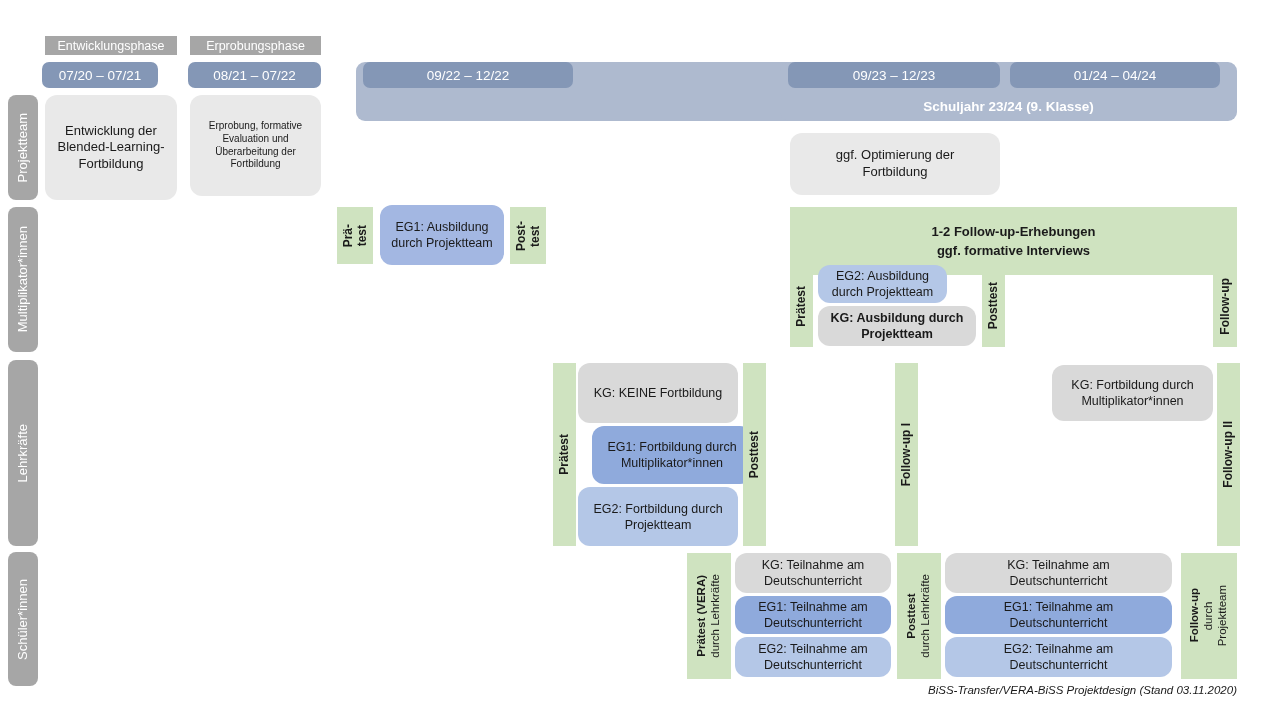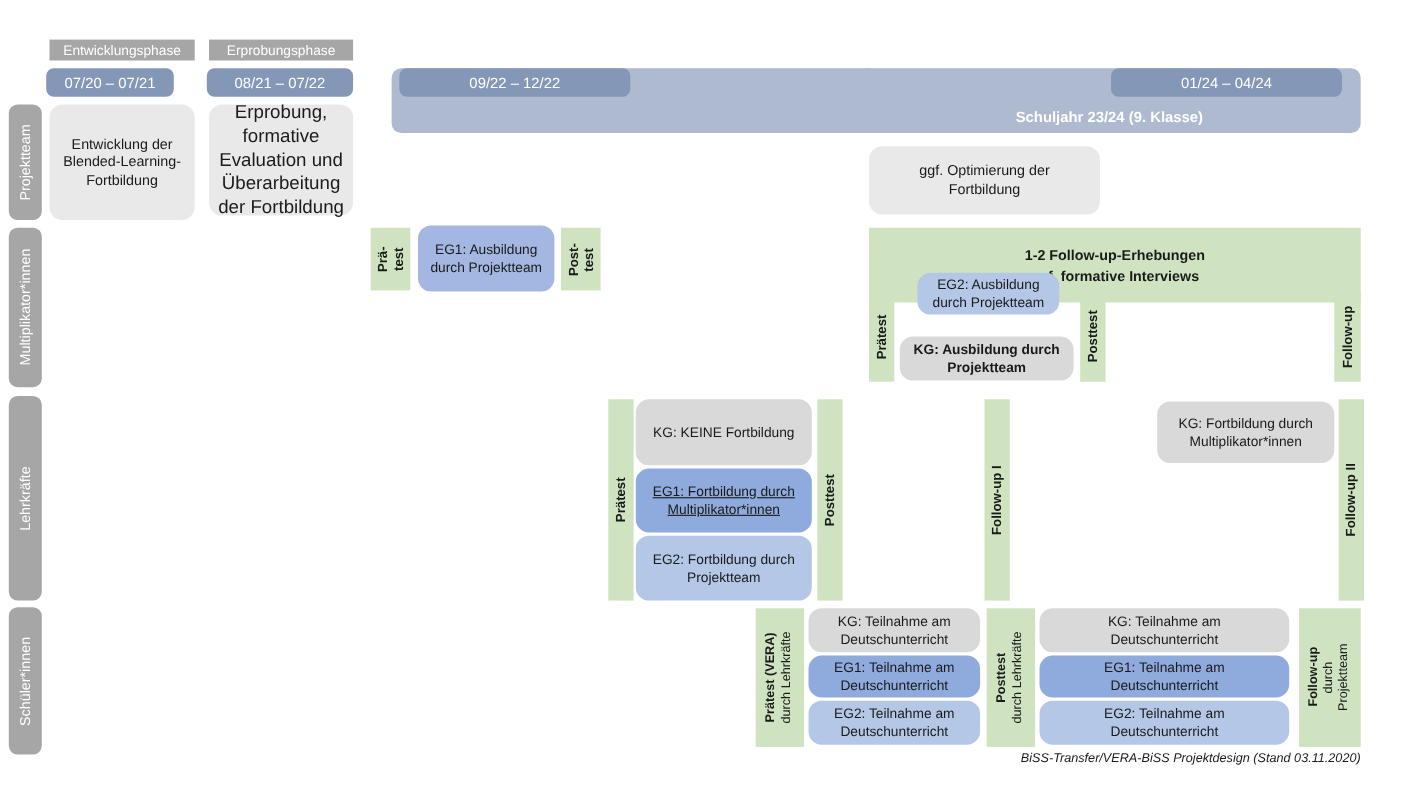--- a/index.html
+++ b/index.html
@@ -45,39 +45,40 @@
   <div class="abs hdr flexc" style="left:190px;top:36px;width:131px;">Erprobungsphase</div>
 
   <div class="abs datebar flexc" style="left:42px;top:62px;width:116px;">07/20 – 07/21</div>
   <div class="abs datebar flexc" style="left:188px;top:62px;width:133px;">08/21 – 07/22</div>
 
   <div class="abs sjbox" style="left:328px;top:62px;width:444px;height:59px;margin-left:28px;">
     <div class="abs datebar flexc" style="left:7px;top:0;width:210px;">09/22 – 12/22</div>
   </div>
 
   <div class="abs sjbox" style="left:780px;top:62px;width:457px;height:59px;">
+    <div class="abs datebar flexc" style="left:8px;top:0;width:212px;">09/23 – 12/23</div>
     <div class="abs datebar flexc" style="left:230px;top:0;width:210px;">01/24 – 04/24</div>
     <div class="sjlabel">Schuljahr 23/24 (9. Klasse)</div>
   </div>
 
   <div class="abs side flexc" style="left:8px;top:95px;width:30px;height:105px;">
     <div class="vtext">Projektteam</div>
   </div>
   <div class="abs side flexc" style="left:8px;top:207px;width:30px;height:145px;">
     <div class="vtext">Multiplikator*innen</div>
   </div>
   <div class="abs side flexc" style="left:8px;top:360px;width:30px;height:186px;">
     <div class="vtext">Lehrkräfte</div>
   </div>
   <div class="abs side flexc" style="left:8px;top:552px;width:30px;height:134px;">
     <div class="vtext">Schüler*innen</div>
   </div>
 
   <div class="abs box gray flexc" style="left:45px;top:95px;width:132px;height:105px;font-size:13px;">Entwicklung der Blended-Learning-Fortbildung</div>
-  <div class="abs box gray flexc" style="left:190px;top:95px;width:131px;height:101px;font-size:17px;">Erprobung, formative Evaluation und Überarbeitung der Fortbildung</div>
+  <div class="abs box gray flexc" style="left:190px;top:95px;width:131px;height:101px;font-size:10px;">Erprobung, formative Evaluation und Überarbeitung der Fortbildung</div>
   <div class="abs box gray flexc" style="left:790px;top:133px;width:210px;height:62px;font-size:13px;padding:3px 28px;">ggf. Optimierung der Fortbildung</div>
 
   <div class="abs vbar flexc" style="left:337px;top:207px;width:36px;height:57px;">
     <div class="vtext">
       <span>Prä-</span>
       <span>test</span>
     </div>
   </div>
   <div class="abs box eg1b flexc" style="left:380px;top:205px;width:124px;height:60px;">EG1: Ausbildung durch Projektteam</div>
   <div class="abs vbar flexc" style="left:510px;top:207px;width:36px;height:57px;">
@@ -88,34 +89,34 @@
   </div>
   <div class="abs greenbox flexc" style="left:790px;top:207px;width:447px;height:68px;">
     <div>
       <span style="display:block">1-2 Follow-up-Erhebungen</span>
       <span style="display:block">ggf. formative Interviews</span>
     </div>
   </div>
   <div class="abs vbar flexc" style="left:790px;top:265px;width:23px;height:82px;">
     <div class="vtext">Prätest</div>
   </div>
-  <div class="abs box eg2 flexc" style="left:818px;top:248px;width:129px;height:38px;margin-left:16px;">EG2: Ausbildung durch Projektteam</div>
+  <div class="abs box eg2 flexc" style="left:818px;top:265px;width:129px;height:38px;">EG2: Ausbildung durch Projektteam</div>
   <div class="abs box kg flexc" style="left:818px;top:306px;width:158px;height:40px;font-weight:bold;">KG: Ausbildung durch Projektteam</div>
   <div class="abs vbar flexc" style="left:982px;top:265px;width:23px;height:82px;">
     <div class="vtext">Posttest</div>
   </div>
   <div class="abs vbar flexc" style="left:1213px;top:265px;width:24px;height:82px;">
     <div class="vtext">Follow-up</div>
   </div>
 
   <div class="abs vbar flexc" style="left:553px;top:363px;width:23px;height:183px;">
     <div class="vtext">Prätest</div>
   </div>
   <div class="abs box kg flexc" style="left:578px;top:363px;width:160px;height:60px;">KG: KEINE Fortbildung</div>
-  <div class="abs box eg1 flexc" style="left:578px;top:426px;width:160px;height:58px;text-decoration:underline;">EG1: Fortbildung durch Multiplikator*innen</div>
+  <div class="abs box eg1 flexc" style="left:592px;top:426px;width:160px;height:58px;">EG1: Fortbildung durch Multiplikator*innen</div>
   <div class="abs box eg2 flexc" style="left:578px;top:487px;width:160px;height:59px;">EG2: Fortbildung durch Projektteam</div>
   <div class="abs vbar flexc" style="left:743px;top:363px;width:23px;height:183px;">
     <div class="vtext">Posttest</div>
   </div>
   <div class="abs vbar flexc" style="left:895px;top:363px;width:23px;height:183px;">
     <div class="vtext">Follow-up I</div>
   </div>
   <div class="abs box kg flexc" style="left:1052px;top:365px;width:161px;height:56px;">KG: Fortbildung durch Multiplikator*innen</div>
   <div class="abs vbar flexc" style="left:1217px;top:363px;width:23px;height:183px;">
     <div class="vtext">Follow-up II</div>

